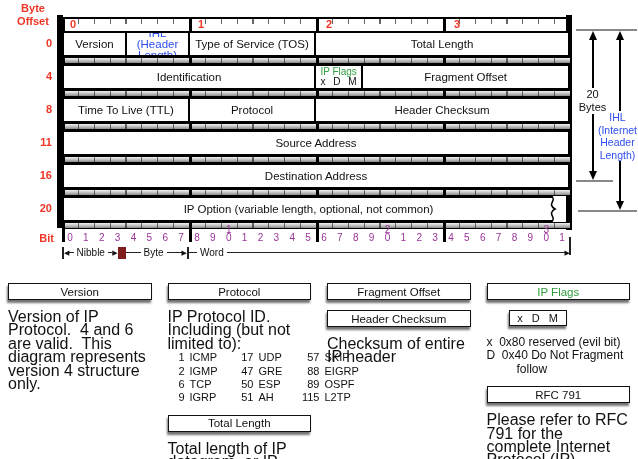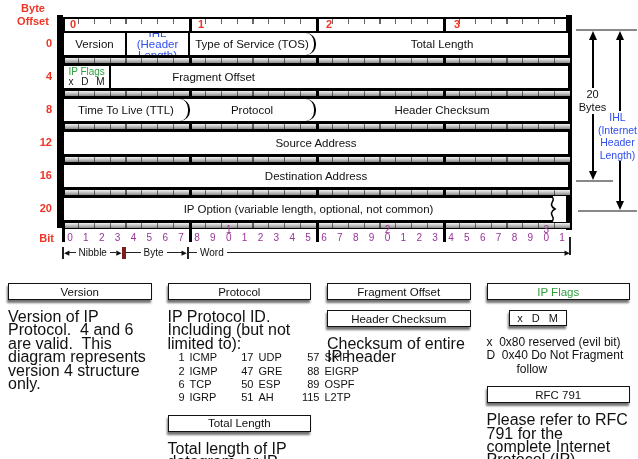--- a/index.html
+++ b/index.html
@@ -44,21 +44,21 @@
     height:26px; border:2px solid #000; background:#fff;
     display:flex; align-items:stretch;
   }
   .cell {
     display:flex; flex-direction:column; align-items:center; justify-content:center;
     font-size:11.5px; text-align:center; border-right:2px solid #000;
     white-space:pre-line; line-height:11px; overflow:hidden;
   }
   .cell:last-child { border-right:none; }
   .w4  { flex:0 0 12.5%; }
-  .w8  { flex:0 0 25%;border-radius:10px; }
+  .w8  { flex:0 0 25%; }
   .w13 { flex:0 0 40.625%; }
   .w16 { flex:0 0 50%; }
   .w3  { flex:0 0 9.375%; }
   .wfull { flex:1 1 auto; }
   .flags-cell { font-size:10px; line-height:10.5px; justify-content:center; }
   .flags-bits { white-space:pre; color:#111; word-spacing:5px; }
 
   .sep {
     height:7px; border-top:1px solid #000; border-bottom:1px solid #000;
     background-image:
@@ -82,21 +82,21 @@
     font-size:10px; line-height:8px; white-space:pre-line; padding-bottom:1px;
   }
   .bit-label { position:absolute; left:22px; top:232px; width:32px; text-align:right; font-size:11px; font-weight:bold; }
 
   .measure-row { position:absolute; left:62px; top:246px; width:508px; height:13px; display:flex; align-items:center; }
   .mseg { display:flex; align-items:center; height:12px; font-size:10px; color:#111; }
   .mseg .ln { height:1.3px; background:#222; flex:1 1 auto; }
   .mseg .ln-short { height:1.3px; background:#222; flex:0 0 8px; }
   .mseg .lbl { margin:0 3px; line-height:10px; }
   .mseg .arr { font-size:7px; line-height:7px; color:#111; }
-  .seg-nibble { flex:0 0 12.5%; border-left:2px solid #222; border-right:4px solid #7f1d1d; }
+  .seg-nibble { flex:0 0 12.5%; border-left:2px solid #222; border-right:8px solid #7f1d1d; }
   .seg-byte   { flex:0 0 12.5%; border-right:2px solid #222; }
   .seg-word   { flex:1 1 auto;align-items:center; }
   .word-end-bar { position:absolute; left:569px; top:237px; width:2px; height:18px; background:#222; }
 
   
   .ref-line { position:absolute; background:#888; height:1.5px; }
   .ref-top  { left:576px; top:29px;  width:61px; }
   .ref-b1   { left:576px; top:180px; width:37px; }
   .ref-b2   { left:578px; top:210px; width:59px; }
   .aline { position:absolute; width:1.5px; background:#000; }
@@ -149,34 +149,35 @@
   <span class="rnum rnum1 red">1</span>
   <span class="rnum rnum2 red">2</span>
   <span class="rnum rnum3 red">3</span>
 
   <div class="vbar-left"></div>
   <div class="vbar-right"></div>
 
   <span class="offset-num red" style="top:37px">0</span>
   <span class="offset-num red" style="top:70px">4</span>
   <span class="offset-num red" style="top:103px">8</span>
-  <span class="offset-num red" style="top:136px">12</span>
+  <span class="offset-num red" style="top:136px">11</span>
   <span class="offset-num red" style="top:169px">16</span>
   <span class="offset-num red" style="top:202px">20</span>
 
   <div class="rows">
     <div class="rowbox">
       <div class="cell w4">Version</div>
       <div class="cell w4 blue">IHL (Header
 Length)</div>
       <div class="cell w8">Type of Service (TOS)</div>
       <div class="cell w16">Total Length</div>
     </div>
     <div class="sep"></div>
     <div class="rowbox">
+      <div class="cell w16">Identification</div>
       <div class="cell w3 flags-cell">
         <span class="green">IP Flags</span>
         <span class="flags-bits">x D M</span>
       </div>
       <div class="cell w13">Fragment Offset</div>
     </div>
     <div class="sep"></div>
     <div class="rowbox">
       <div class="cell w8">Time To Live (TTL)</div>
       <div class="cell w8">Protocol</div>

